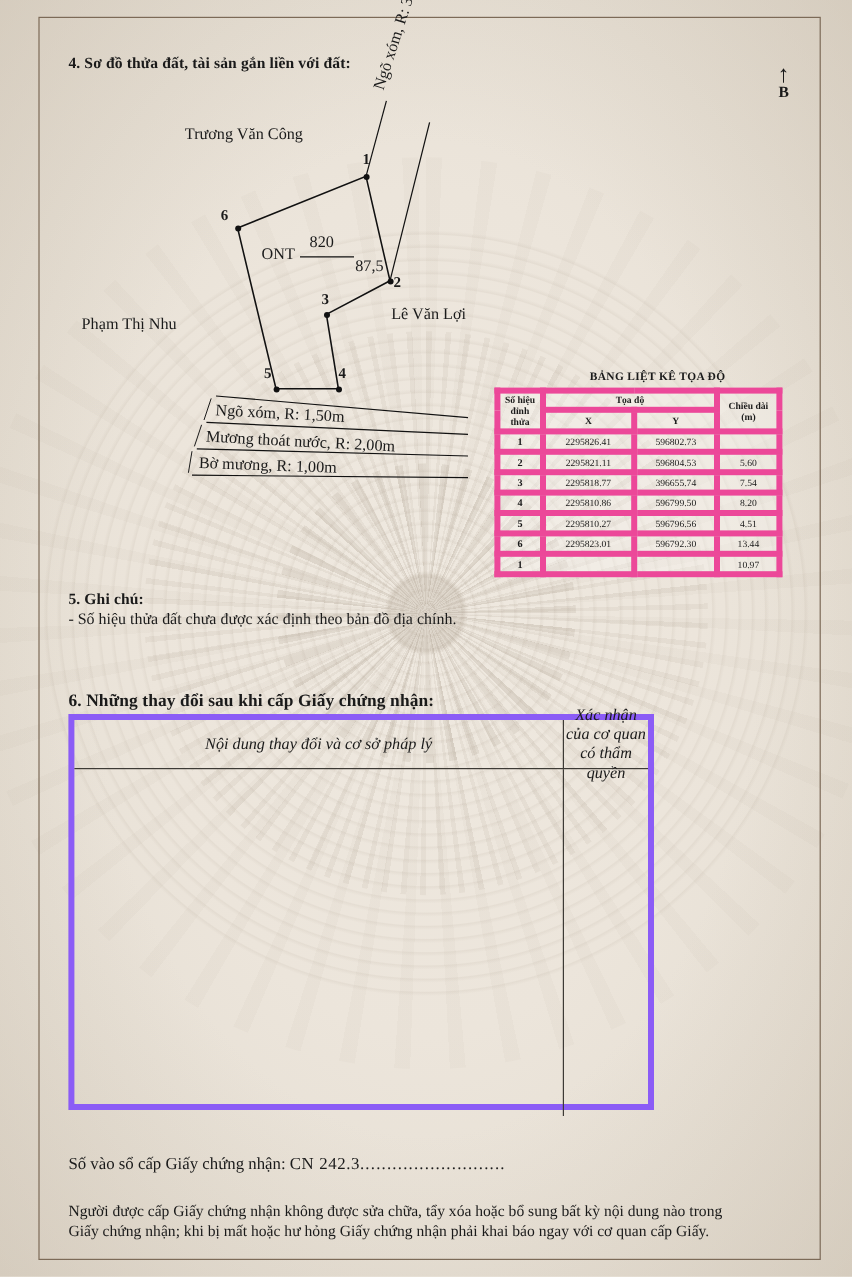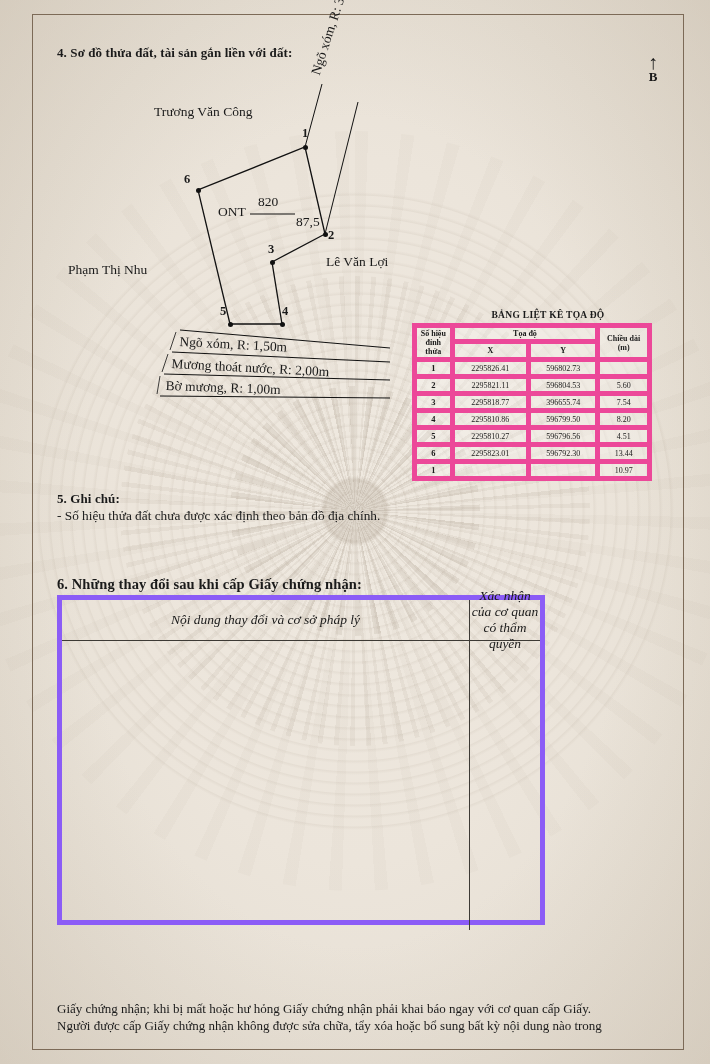--- a/index.html
+++ b/index.html
@@ -308,18 +308,22 @@
         </span>
       </div>
     </div>
     <div class="hline"></div>
     <div class="body">
       <div class="b1"></div>
       <div class="b2"></div>
     </div>
   </div>
 
+  <div class="foot1">
+    <span>Số vào sổ cấp Giấy chứng nhận:</span>
+    <span class="foot-cn">CN 242.3</span><span class="dots">...........................</span>
+  </div>
   <div class="foot2">
+    <div>Người được cấp Giấy chứng nhận không được sửa chữa, tẩy xóa hoặc bổ sung bất kỳ nội dung nào trong</div>
     <div>Giấy chứng nhận; khi bị mất hoặc hư hỏng Giấy chứng nhận phải khai báo ngay với cơ quan cấp Giấy.</div>
-    <div>Người được cấp Giấy chứng nhận không được sửa chữa, tẩy xóa hoặc bổ sung bất kỳ nội dung nào trong</div>
   </div>
 
 </div>
 
 </body></html>

